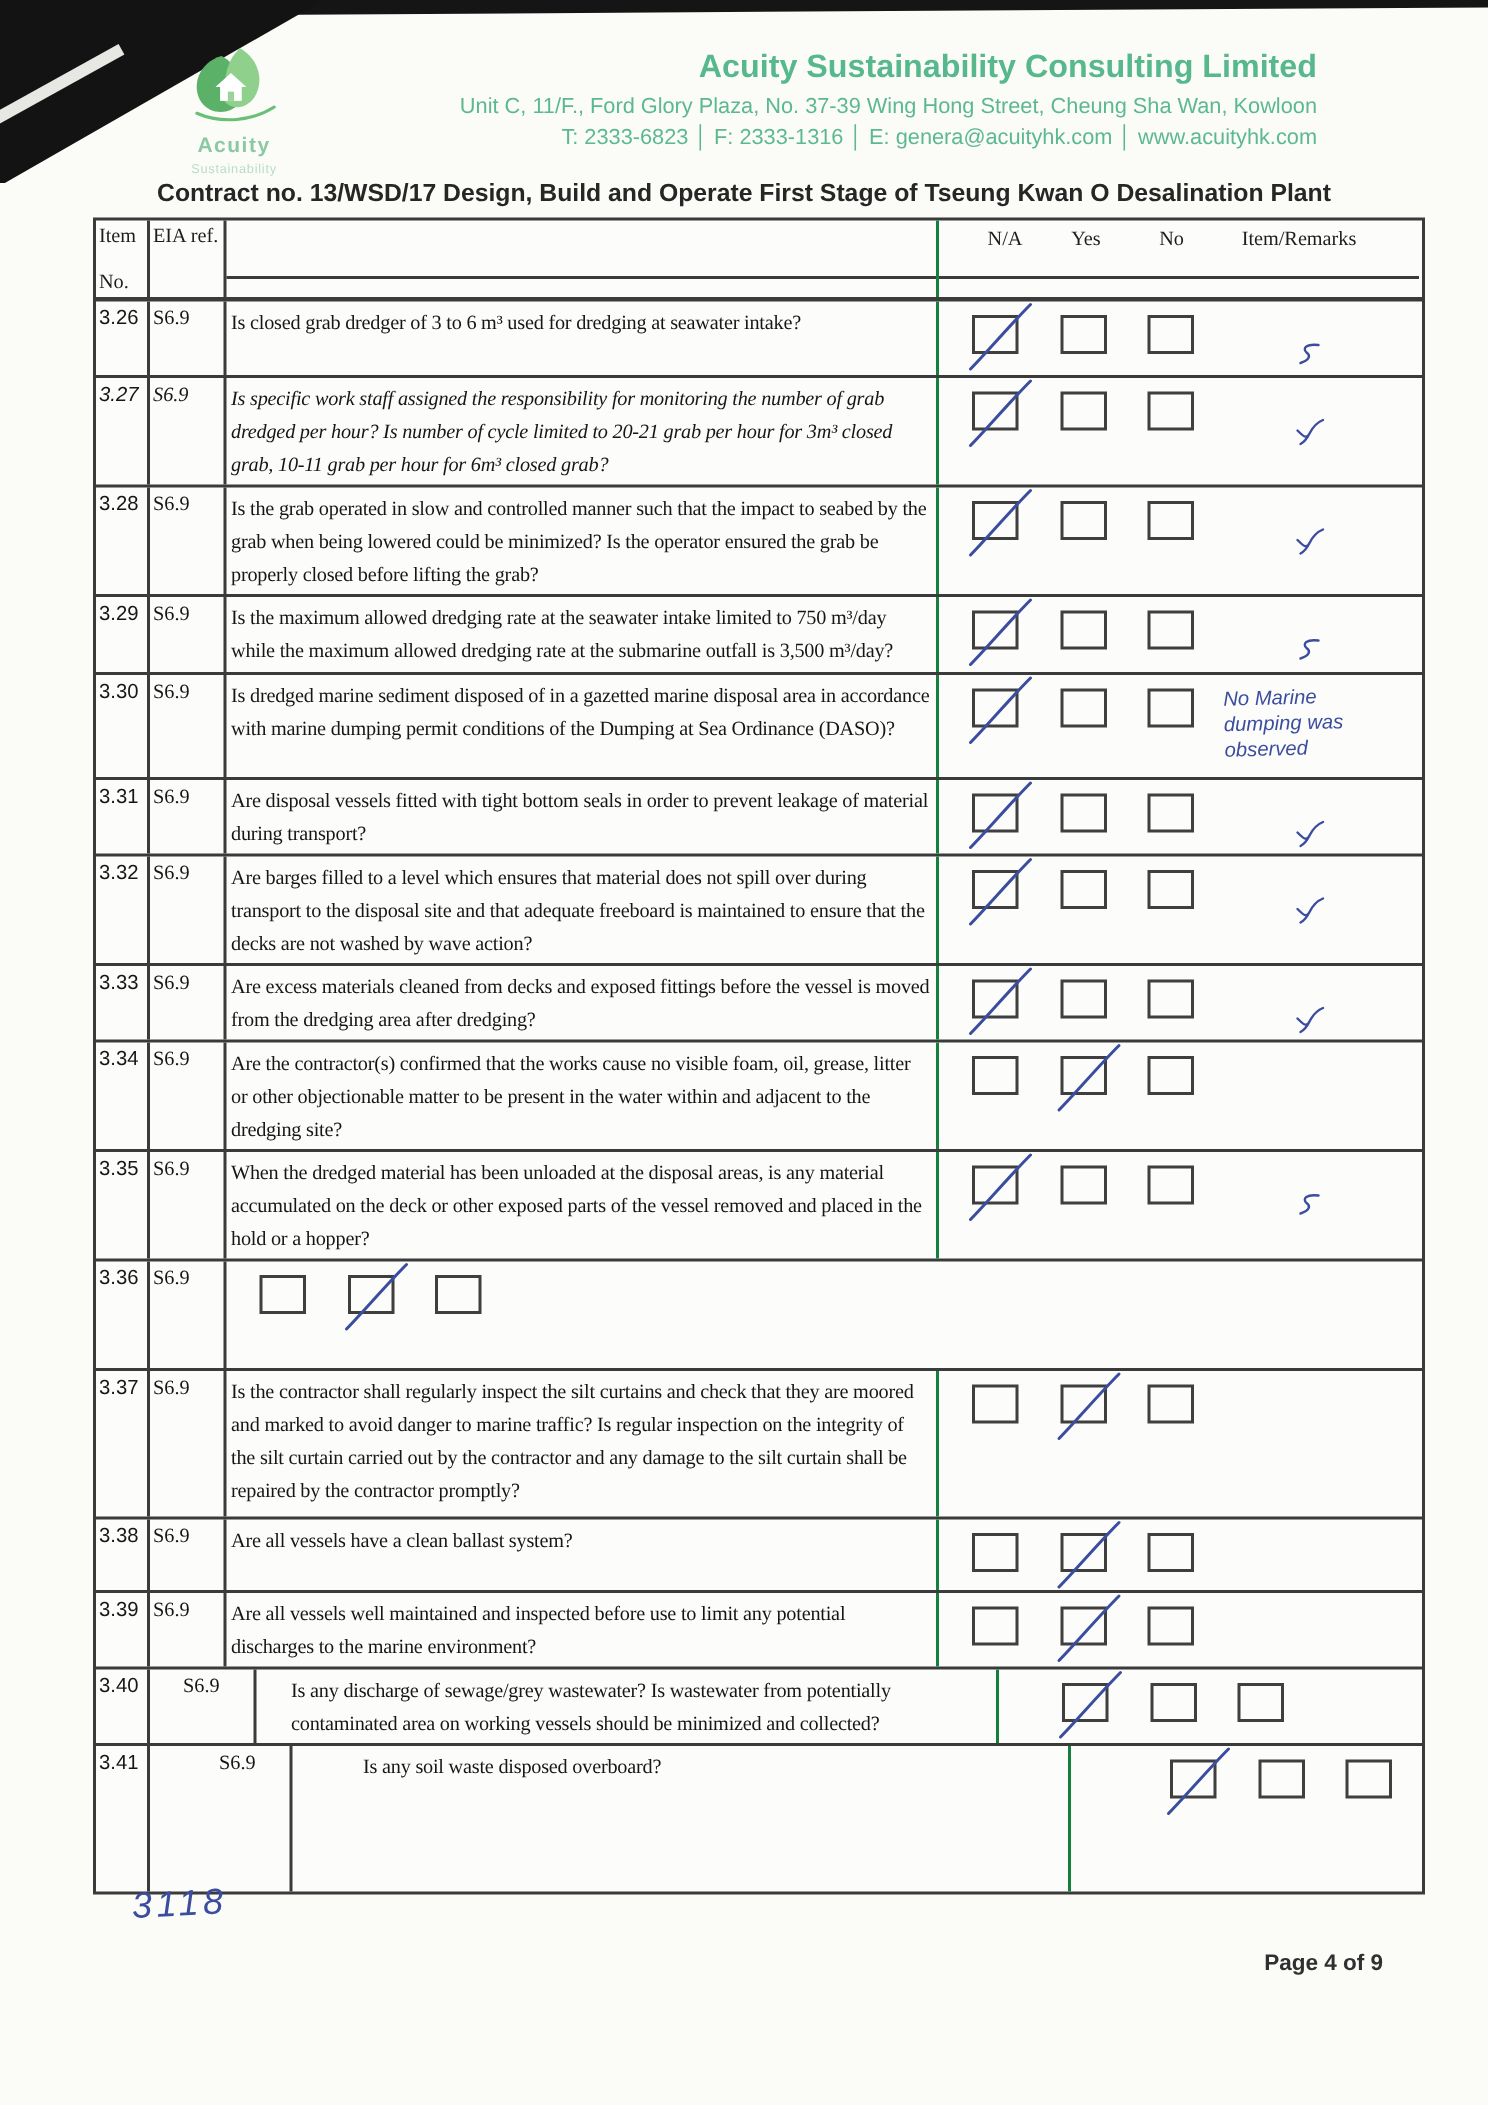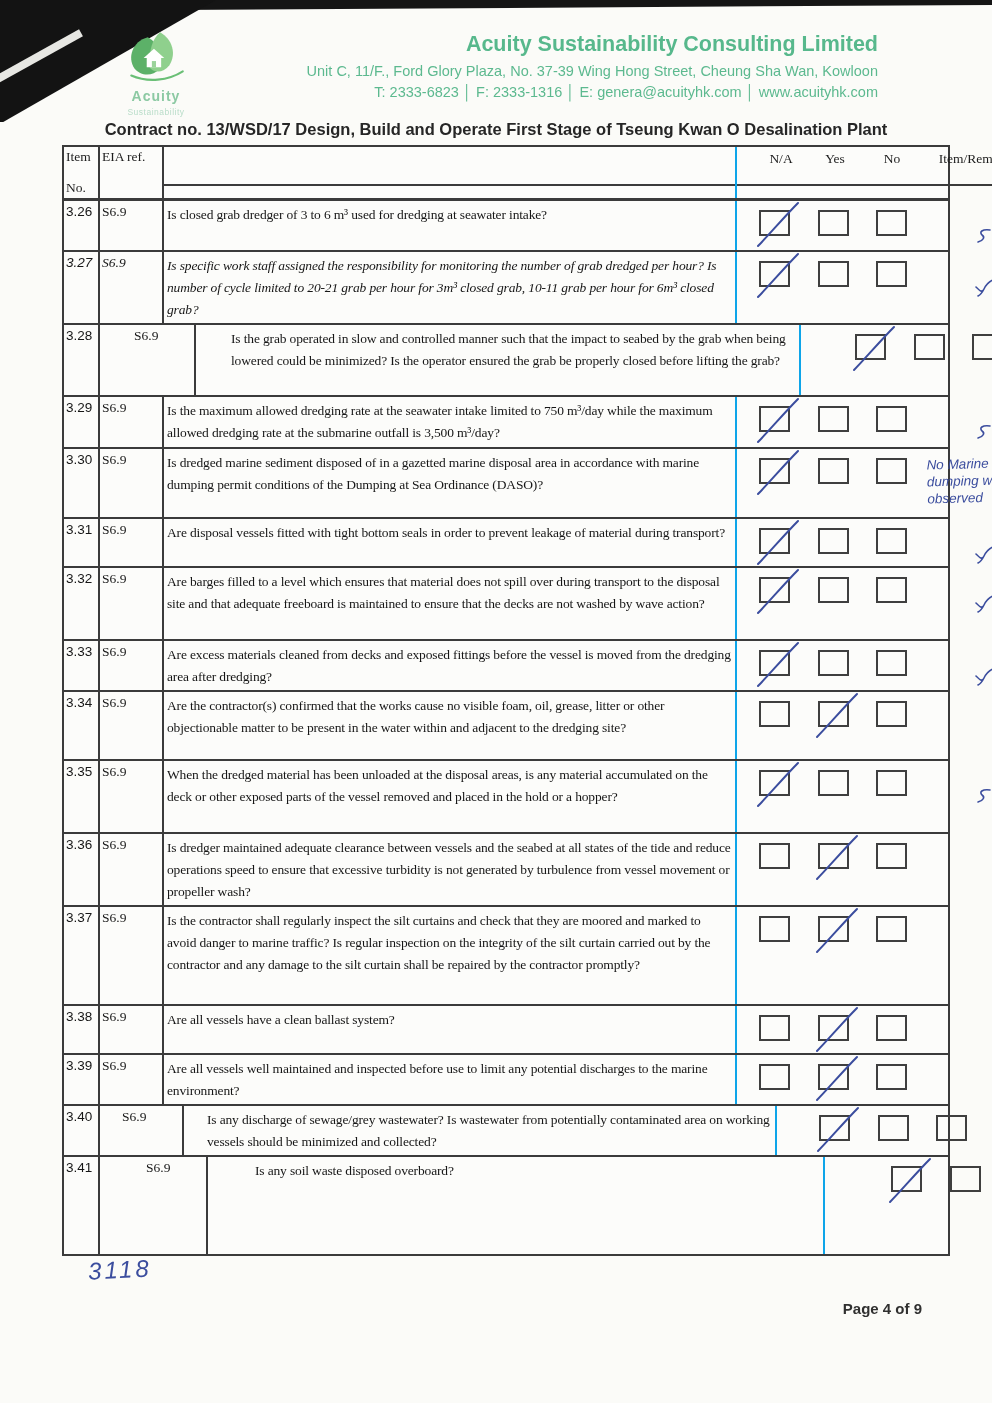--- a/index.html
+++ b/index.html
@@ -46,22 +46,22 @@
 
   
   .checklist {
     position:absolute; left:62px; top:145px; width:888px;
     border:2px solid #3b3b3b;
     background:#fcfcfa;
   }
   .trow { display:flex; align-items:stretch; }
   .cell { flex:none; }
   .c-item  { width:36px;  border-right:2px solid #3b3b3b; }
-  .c-eia   { width:64px;  border-right:2px solid #3b3b3b; }
-  .c-q     { width:573px; border-right:2px solid #0ea5e9; }
+  .c-eia   { width:51px;  border-right:2px solid #3b3b3b; }
+  .c-q     { width:475px; border-right:2px solid #15803d; }
   .c-right { width:320px; position:relative; }
 
   
   .thead { height:54px; border-bottom:3px solid #3b3b3b; }
   .thead .c-item, .thead .c-eia {
     font-family:"Liberation Serif", serif; font-size:13.5px; color:#1d1d1d;
     padding:2px 0 0 2px;
   }
   .thead .c-item { display:flex; flex-direction:column; justify-content:space-between; padding-bottom:2px; }
   .thead .c-q, .thead .c-right { position:relative; }
@@ -198,21 +198,21 @@
       <span class="cb cb-yes"></span>
       <span class="cb cb-no"></span>
       <span class="remark">
               <svg width="24" height="20" viewBox="0 0 24 20">
                 <path d="M4 9 C 8 13, 10 15, 12 11 C 14 7, 16 4, 21 2 M12 11 C 10 15, 8 17, 6 18" fill="none" stroke="#3b4d9e" stroke-width="1.6" stroke-linecap="round"></path>
               </svg>
             </span>
     </div>
   </div>
 
-  <div class="row" style="min-height: 72px; gap: 32px;">
+  <div class="row" style="min-height: 72px;">
     <div class="cell c-item">3.28</div>
     <div class="cell c-eia">S6.9</div>
     <div class="cell c-q">Is the grab operated in slow and controlled manner such that the impact to seabed by the grab when being lowered could be minimized? Is the operator ensured the grab be properly closed before lifting the grab?</div>
     <div class="cell c-right">
       <span class="cb cb-na">
               <svg class="slash" width="52" height="48" viewBox="0 0 52 48">
                 <path d="M6 45 C 15 36, 33 15, 46 2" fill="none" stroke="#3b4d9e" stroke-width="2" stroke-linecap="round"></path>
               </svg>
             </span>
       <span class="cb cb-yes"></span>
@@ -355,21 +355,20 @@
               <svg width="20" height="18" viewBox="0 0 20 18">
                 <path d="M16 3 C 8 2, 5 5, 8 8 C 11 10, 10 13, 4 15" fill="none" stroke="#3b4d9e" stroke-width="1.6" stroke-linecap="round"></path>
               </svg>
             </span>
     </div>
   </div>
 
   <div class="row" style="min-height: 73px;">
     <div class="cell c-item">3.36</div>
     <div class="cell c-eia">S6.9</div>
-    <div class="cell c-q">Is dredger maintained adequate clearance between vessels and the seabed at all states of the tide and reduce operations speed to ensure that excessive turbidity is not generated by turbulence from vessel movement or propeller wash?</div>
     <div class="cell c-right">
       <span class="cb cb-na"></span>
       <span class="cb cb-yes">
               <svg class="slash" width="52" height="48" viewBox="0 0 52 48">
                 <path d="M6 45 C 15 36, 33 15, 46 2" fill="none" stroke="#3b4d9e" stroke-width="2" stroke-linecap="round"></path>
               </svg>
             </span>
       <span class="cb cb-no"></span>
       <span class="remark"></span>
     </div>

